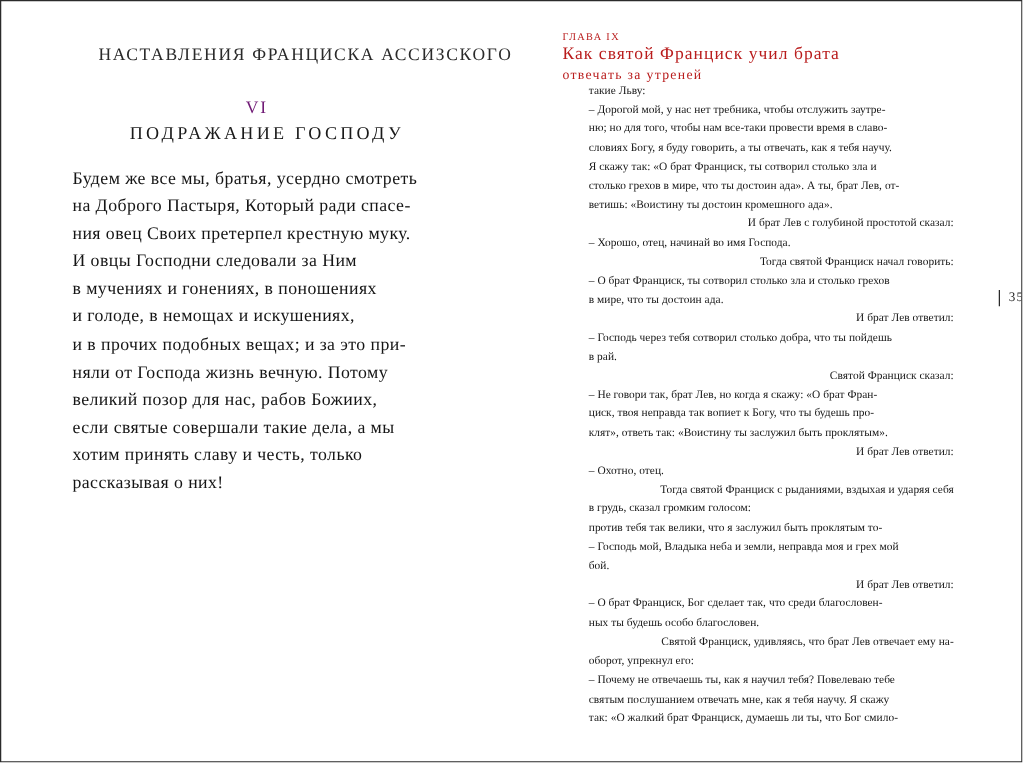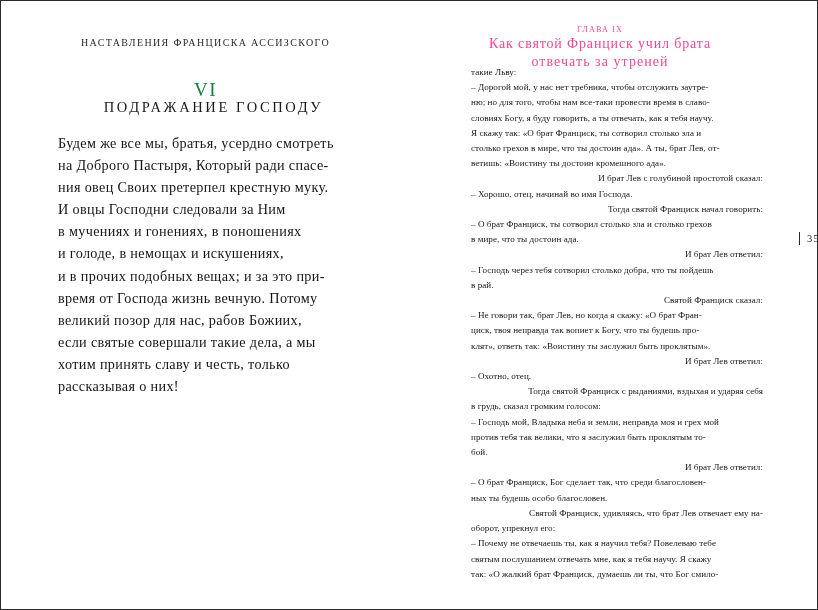--- a/index.html
+++ b/index.html
@@ -27,35 +27,35 @@
     left: 0;
     top: 0;
     width: 409px;
     height: 610px;
   }
   .running-head-left {
     position: absolute;
     left: 0;
     right: 0;
     top: 36px;
-    text-align: center;
-    font-size: 10px;
+    text-align: right;
+    font-size: 14px;
     letter-spacing: 1.35px;
     color: #2a2a2a;
     white-space: nowrap;
   }
   .section-number {
     position: absolute;
     left: 0;
     right: 0;
     top: 78px;
     text-align: center;
-    font-size: 19px;
+    font-size: 14px;
     letter-spacing: 1.6px;
-    color: #15803d;
+    color: #701a75;
   }
   .section-title {
     position: absolute;
     left: 0;
     right: 0;
     top: 98px;
     text-align: center;
     font-size: 14.5px;
     letter-spacing: 2.6px;
     color: #1a1a1a;
@@ -82,36 +82,35 @@
     left: 409px;
     top: 0;
     width: 409px;
     height: 610px;
   }
   .running-head-right {
     position: absolute;
     left: 40px;
     width: 300px;
     top: 24px;
-    text-align: center;
-    color: #ec4899;
+    color: #b91c1c;
   }
   .rh-line1 {
     font-size: 8.2px;
     letter-spacing: 1.1px;
     white-space: nowrap;
   }
   .rh-line2 {
     font-size: 14px;
     letter-spacing: 0.85px;
     margin-top: 2px;
     white-space: nowrap;
   }
   .rh-line3 {
-    font-size: 14px;
+    font-size: 11px;
     letter-spacing: 1.05px;
     margin-top: 2px;
     white-space: nowrap;
   }
   .right-body {
     position: absolute;
     left: 61px;
     top: 64px;
     width: 292px;
   }
@@ -163,21 +162,21 @@
     <div class="section-title">ПОДРАЖАНИЕ ГОСПОДУ</div>
 
     <div class="left-body">
       <div class="line">Будем же все мы, братья, усердно смотреть</div>
       <div class="line">на Доброго Пастыря, Который ради спасе-</div>
       <div class="line">ния овец Своих претерпел крестную муку.</div>
       <div class="line">И овцы Господни следовали за Ним</div>
       <div class="line">в мучениях и гонениях, в поношениях</div>
       <div class="line">и голоде, в немощах и искушениях,</div>
       <div class="line">и в прочих подобных вещах; и за это при-</div>
-      <div class="line">время от Господа жизнь вечную. Потому</div>
+      <div class="line">няли от Господа жизнь вечную. Потому</div>
       <div class="line">великий позор для нас, рабов Божиих,</div>
       <div class="line">если святые совершали такие дела, а мы</div>
       <div class="line">хотим принять славу и честь, только</div>
       <div class="line">рассказывая о них!</div>
     </div>
 
   </div>
 
   <div class="page-right">
 
@@ -209,22 +208,22 @@
         <div class="line">– Господь через тебя сотворил столько добра, что ты пойдешь</div>
         <div class="line">в рай.</div>
         <div class="line indent">Святой Франциск сказал:</div>
         <div class="line">– Не говори так, брат Лев, но когда я скажу: «О брат Фран-</div>
         <div class="line">циск, твоя неправда так вопиет к Богу, что ты будешь про-</div>
         <div class="line">клят», ответь так: «Воистину ты заслужил быть проклятым».</div>
         <div class="line indent">И брат Лев ответил:</div>
         <div class="line">– Охотно, отец.</div>
         <div class="line indent">Тогда святой Франциск с рыданиями, вздыхая и ударяя себя</div>
         <div class="line">в грудь, сказал громким голосом:</div>
+        <div class="line">против тебя так велики, что я заслужил быть проклятым то-</div>
         <div class="line">– Господь мой, Владыка неба и земли, неправда моя и грех мой</div>
-        <div class="line">против тебя так велики, что я заслужил быть проклятым то-</div>
         <div class="line">бой.</div>
         <div class="line indent">И брат Лев ответил:</div>
         <div class="line">– О брат Франциск, Бог сделает так, что среди благословен-</div>
         <div class="line">ных ты будешь особо благословен.</div>
         <div class="line indent">Святой Франциск, удивляясь, что брат Лев отвечает ему на-</div>
         <div class="line">оборот, упрекнул его:</div>
         <div class="line">– Почему не отвечаешь ты, как я научил тебя? Повелеваю тебе</div>
         <div class="line">святым послушанием отвечать мне, как я тебя научу. Я скажу</div>
         <div class="line">так: «О жалкий брат Франциск, думаешь ли ты, что Бог смило-</div>
       </div>

